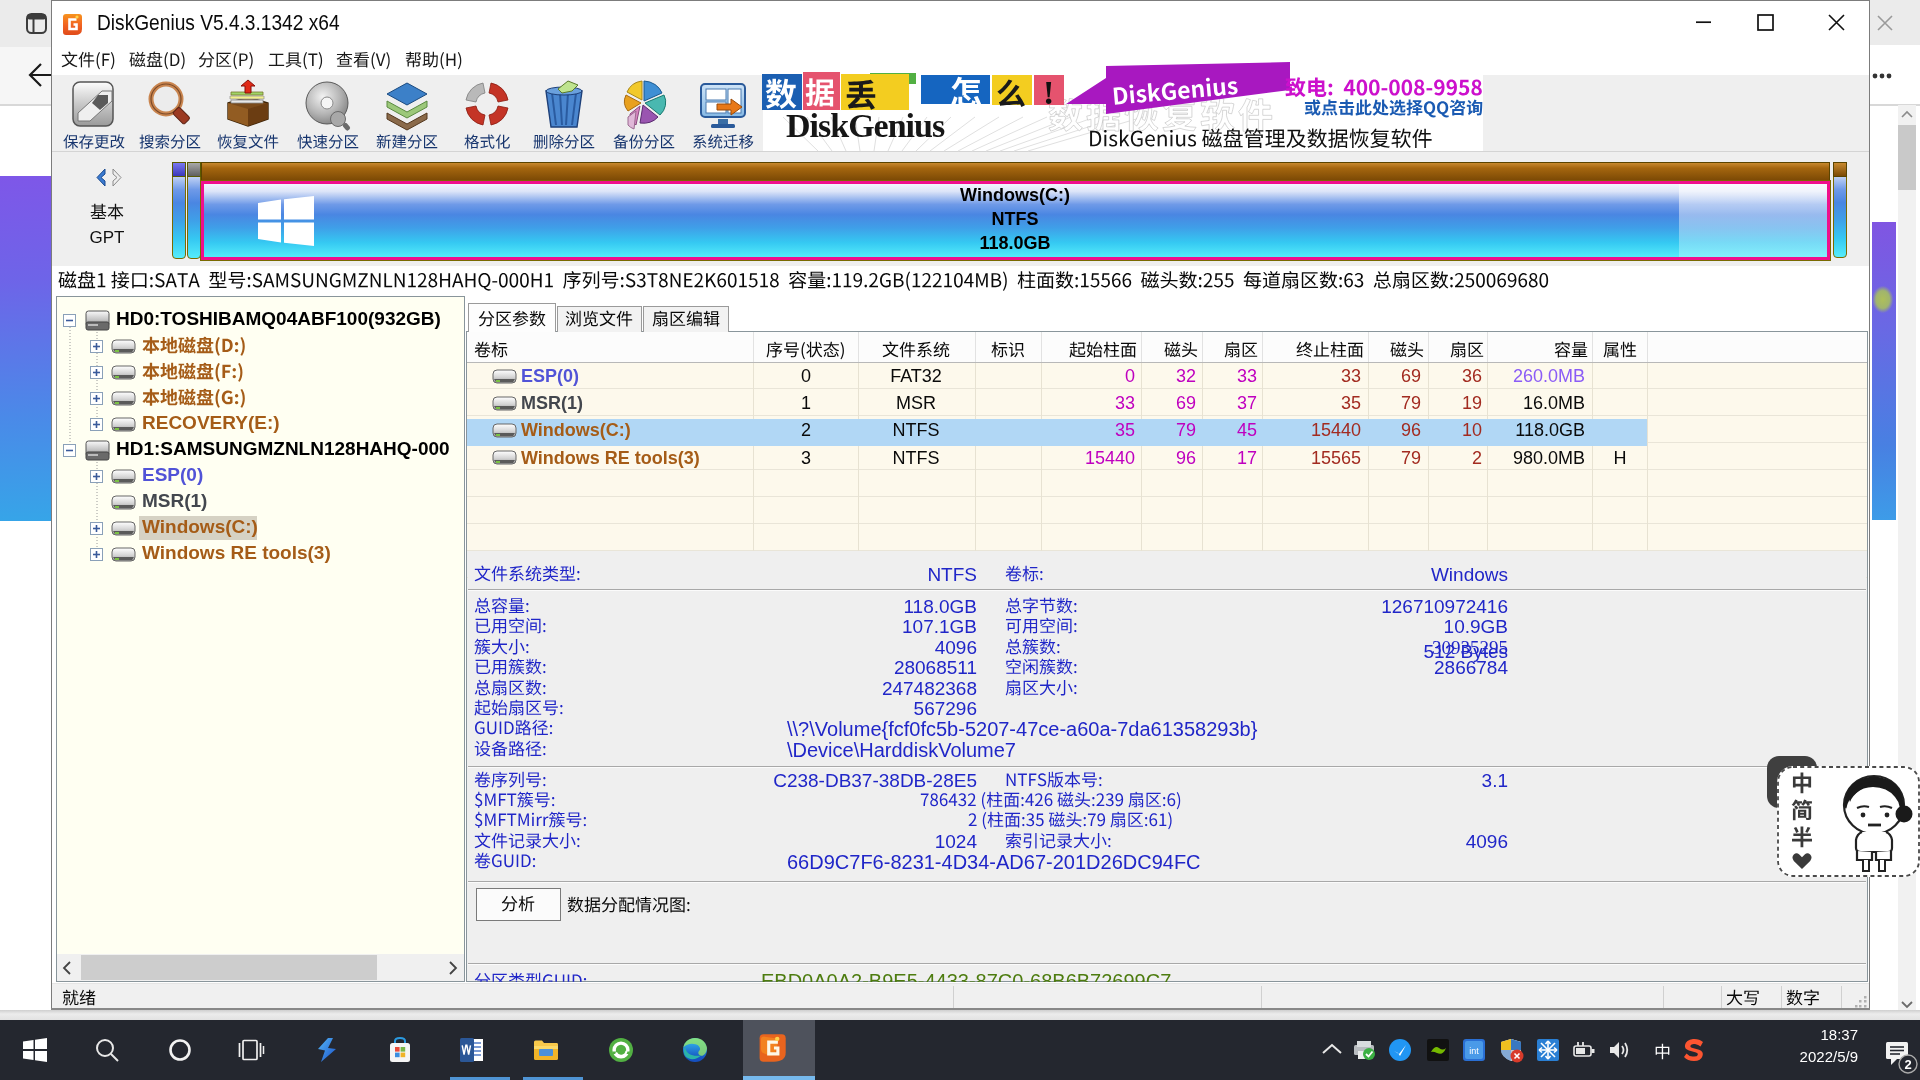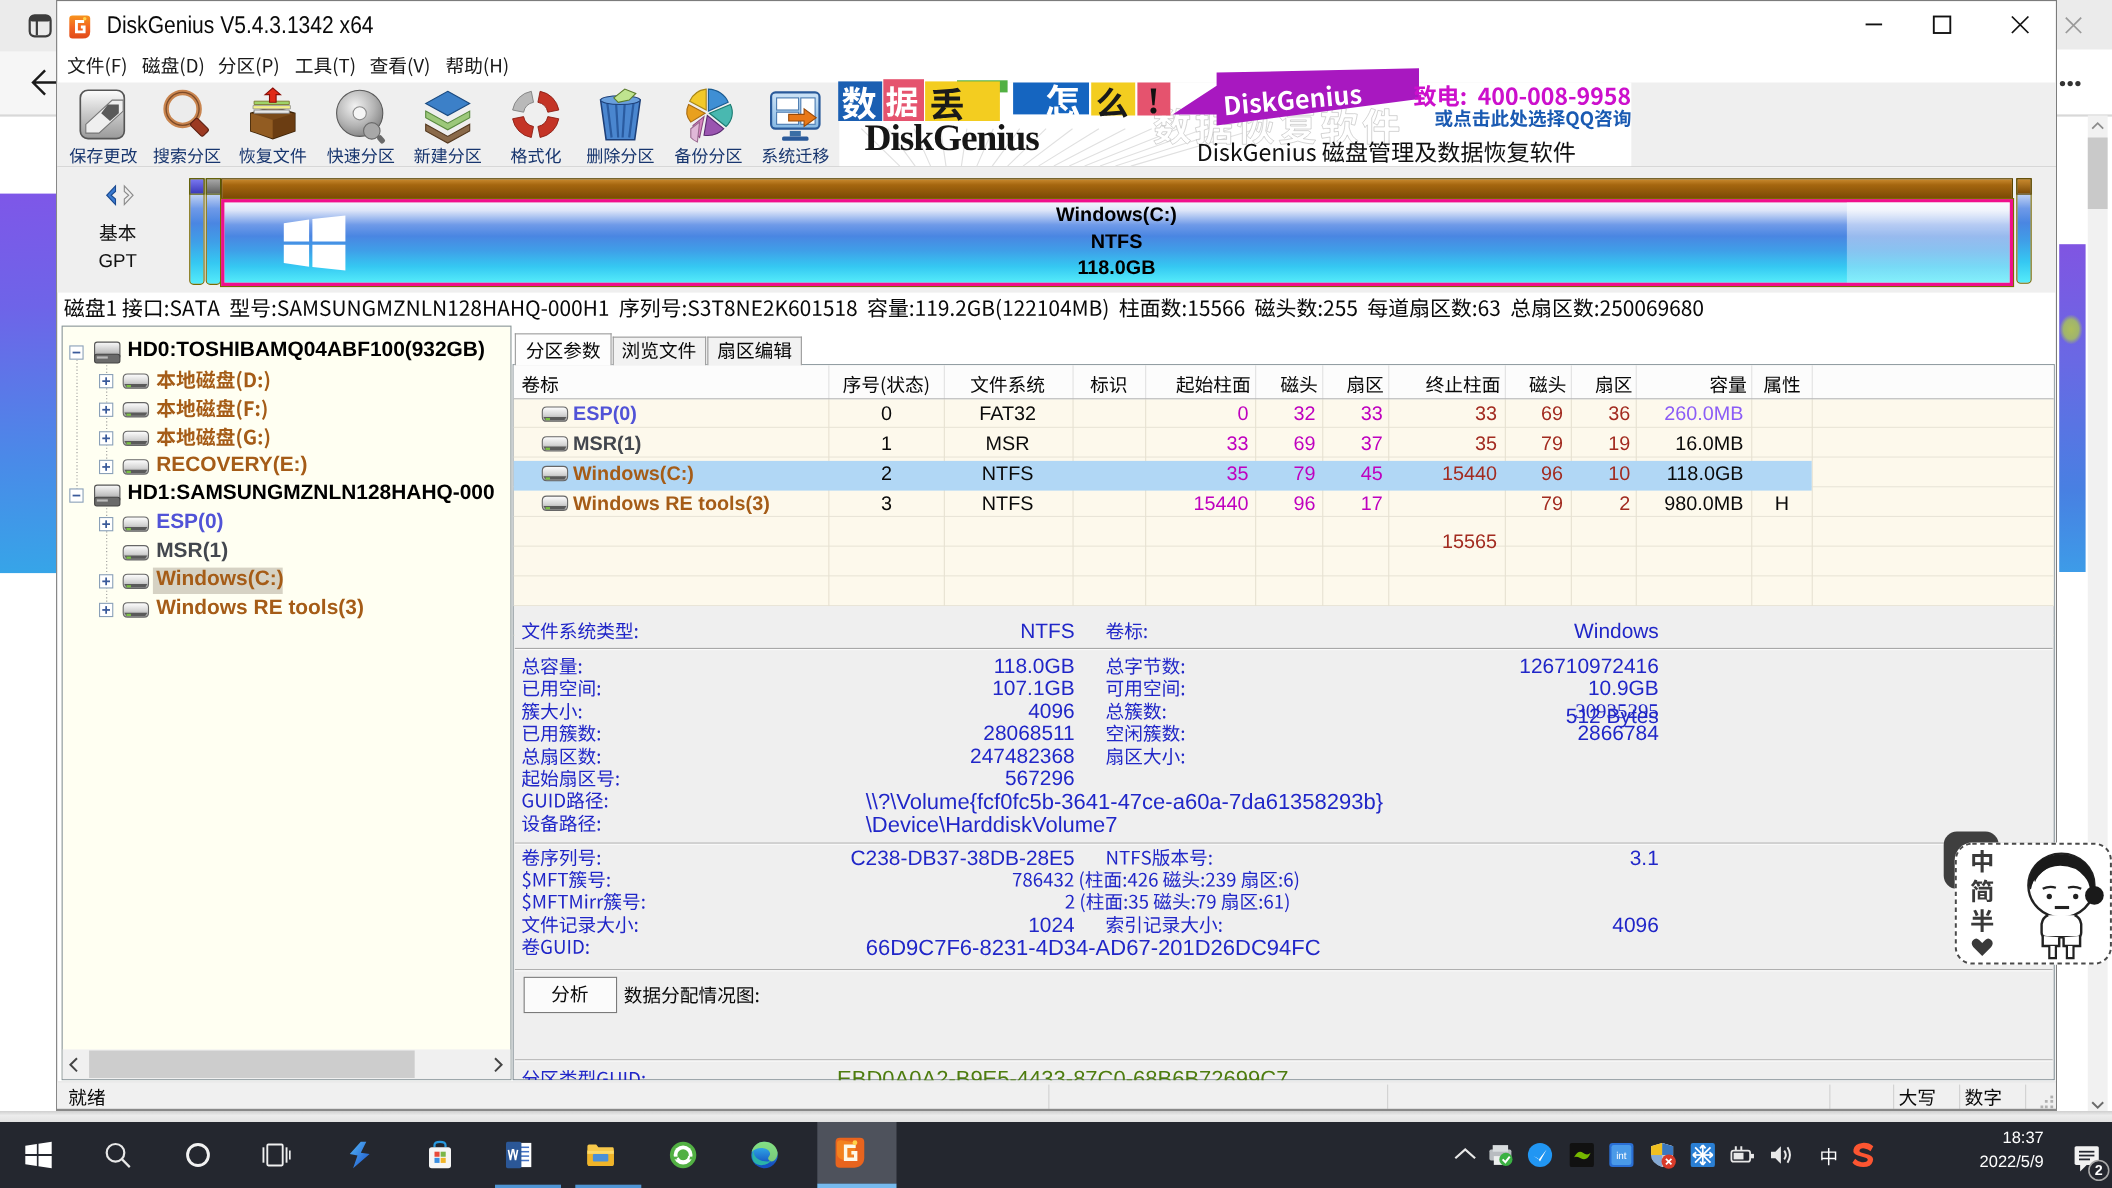--- a/index.html
+++ b/index.html
@@ -1205,21 +1205,21 @@
 <path d="M5 1 L20 1 Q24 1 24 5 L24 10 Q24 14 20 14 L5 14 Q1 14 1 10 L1 5 Q1 1 5 1 Z" fill="url(#pi492450)" stroke="#666"></path>
 <path d="M2 10 L23 10 L21 13 L4 13 Z" fill="#5a5a5a"></path>
 <rect x="4" y="11" width="4" height="2" fill="#7ac143"></rect>
   </svg>
 <div class="ht" style="top:447.6px;font-size:18px;color:#a55c17;line-height:21px;font-family:'Liberation Sans', sans-serif;font-weight:700;left:521.0px;z-index:3;">Windows RE tools(3)</div>
 <div class="ht" style="top:447.6px;font-size:18px;color:#0a0a0a;line-height:21px;font-family:'Liberation Sans', sans-serif;left:806.0px;transform:translateX(-50%);z-index:3;">3</div>
 <div class="ht" style="top:447.6px;font-size:18px;color:#0a0a0a;line-height:21px;font-family:'Liberation Sans', sans-serif;left:916.0px;transform:translateX(-50%);z-index:3;">NTFS</div>
 <div class="ht" style="top:447.6px;font-size:18px;color:#bf00bf;line-height:21px;font-family:'Liberation Sans', sans-serif;right:785.0px;z-index:3;">15440</div>
 <div class="ht" style="top:447.6px;font-size:18px;color:#bf00bf;line-height:21px;font-family:'Liberation Sans', sans-serif;right:724.0px;z-index:3;">96</div>
 <div class="ht" style="top:447.6px;font-size:18px;color:#bf00bf;line-height:21px;font-family:'Liberation Sans', sans-serif;right:663.0px;z-index:3;">17</div>
-<div class="ht" style="top:447.6px;font-size:18px;color:#a22b20;line-height:21px;font-family:'Liberation Sans', sans-serif;right:559.0px;z-index:3;margin-top:34px;">15565</div>
+<div class="ht" style="top:447.6px;font-size:18px;color:#a22b20;line-height:21px;font-family:'Liberation Sans', sans-serif;right:559.0px;z-index:3;">15565</div>
 <div class="ht" style="top:447.6px;font-size:18px;color:#a22b20;line-height:21px;font-family:'Liberation Sans', sans-serif;right:499.0px;z-index:3;">79</div>
 <div class="ht" style="top:447.6px;font-size:18px;color:#a22b20;line-height:21px;font-family:'Liberation Sans', sans-serif;right:438.0px;z-index:3;">2</div>
 <div class="ht" style="top:447.6px;font-size:18px;color:#0a0a0a;line-height:21px;font-family:'Liberation Sans', sans-serif;right:335.0px;z-index:3;">980.0MB</div>
 <div class="ht" style="top:447.6px;font-size:18px;color:#0a0a0a;line-height:21px;font-family:'Liberation Sans', sans-serif;left:1620.0px;transform:translateX(-50%);z-index:3;">H</div>
 <div class="b " style="left:468px;top:551px;width:1398px;height:430px;background:#efefef;"></div>
 <svg class="t" style="left:474.0px;top:562.0px;" width="106.7" height="24.8">
     <g fill="#2026c8" transform="translate(0,18.02) scale(0.01700,-0.01700)">
       <use href="#g0" x="0"></use>
       <use href="#g1" x="1000"></use>
       <use href="#g39" x="2000"></use>
@@ -1352,21 +1352,21 @@
     <g fill="#2026c8" transform="translate(0,18.02) scale(0.01700,-0.01700)">
       <use href="#g83" x="0"></use>
       <use href="#g105" x="689"></use>
       <use href="#g169" x="1410"></use>
       <use href="#g7" x="1703"></use>
       <use href="#g170" x="2391"></use>
       <use href="#g171" x="3391"></use>
       <use href="#g99" x="4391"></use>
     </g>
   </svg>
-<div class="ht" style="top:717.4px;font-size:20px;color:#2026c8;line-height:24px;font-family:'Liberation Sans', sans-serif;left:787.0px;z-index:2;">\\?\Volume{fcf0fc5b-3641-47ce-a60a-7da61358293b}</div>
+<div class="ht" style="top:717.4px;font-size:20px;color:#2026c8;line-height:24px;font-family:'Liberation Sans', sans-serif;left:787.0px;z-index:2;">\\?\Volume{fcf0fc5b-5207-47ce-a60a-7da61358293b}</div>
 <svg class="t" style="left:474.0px;top:736.8px;" width="72.7" height="24.8">
     <g fill="#2026c8" transform="translate(0,18.02) scale(0.01700,-0.01700)">
       <use href="#g172" x="0"></use>
       <use href="#g37" x="1000"></use>
       <use href="#g170" x="2000"></use>
       <use href="#g171" x="3000"></use>
       <use href="#g99" x="4000"></use>
     </g>
   </svg>
 <div class="ht" style="top:737.8px;font-size:20px;color:#2026c8;line-height:24px;font-family:'Liberation Sans', sans-serif;left:787.0px;z-index:2;">\Device\HarddiskVolume7</div>

